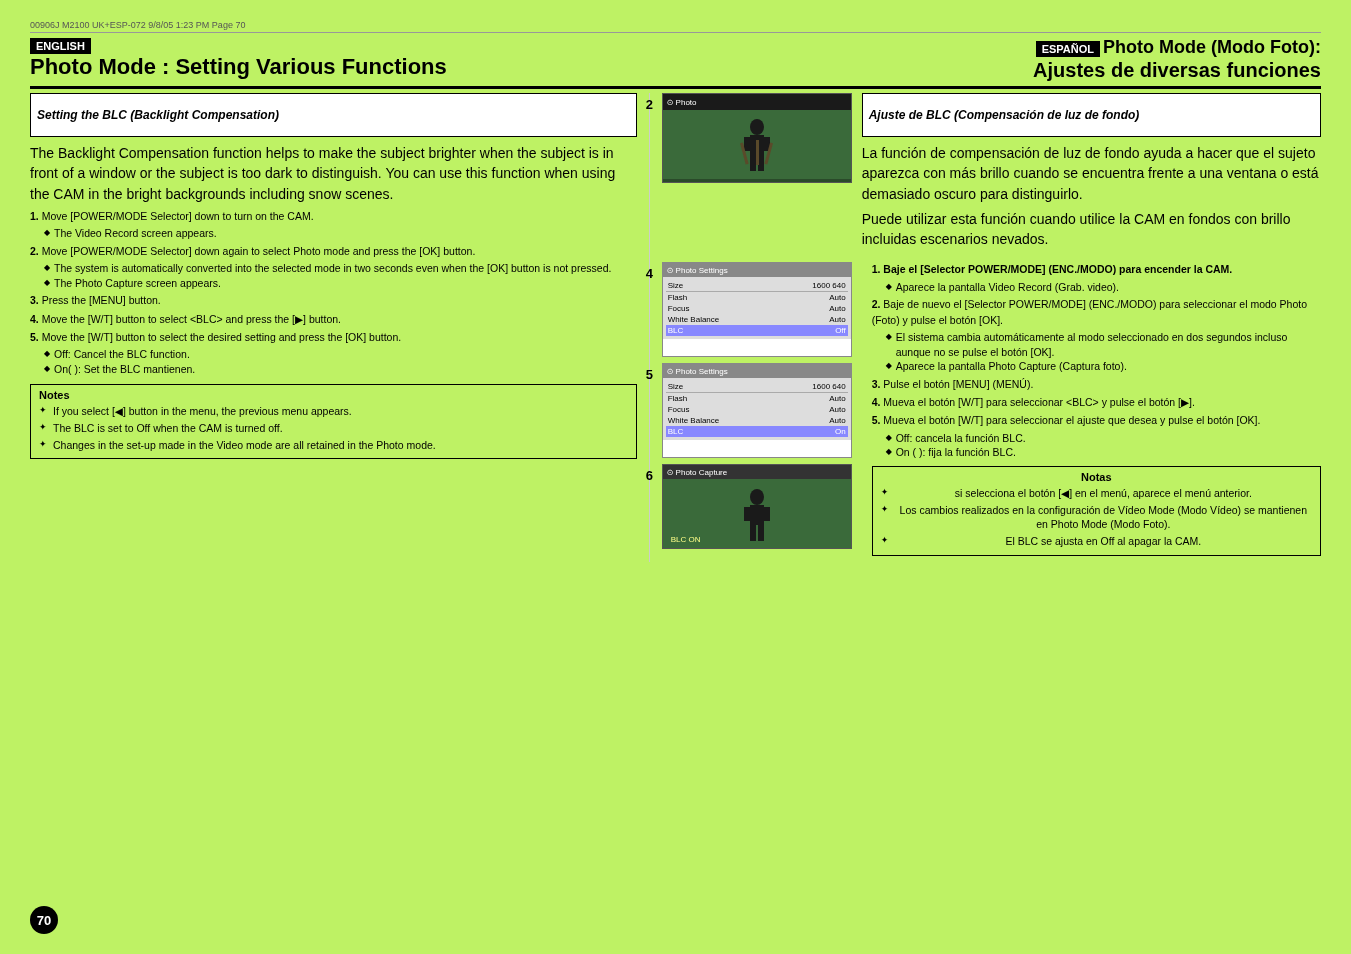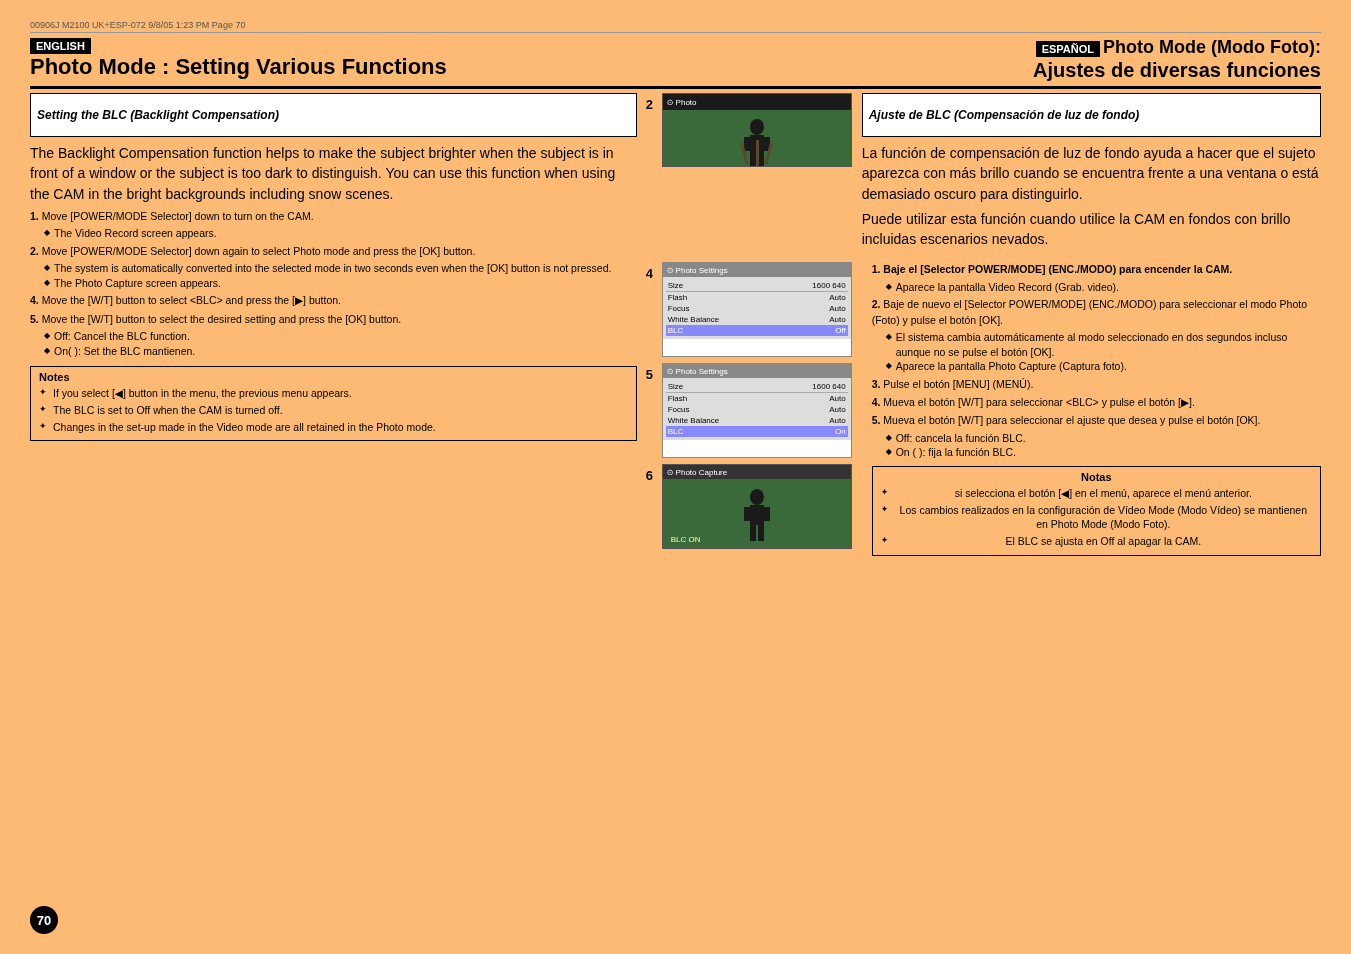--- a/index.html
+++ b/index.html
@@ -8,21 +8,21 @@
       height: 954px;
       background: #fff;
       font-family: Arial, Helvetica, sans-serif;
       font-size: 11px;
       overflow: hidden;
       position: relative;
     }
     .page-container {
       width: 1351px;
       height: 954px;
-      background: #fdba74;
+      background: #bef264;
       position: relative;
       padding: 20px 30px;
     }
     .english-badge {
       background: #000;
       color: #fff;
       font-weight: bold;
       font-size: 11px;
       padding: 2px 6px;
       margin-right: 8px;
@@ -227,20 +227,24 @@
         </li>
         <li style="margin-top:3px;">
           <span class="li-number">2.</span>
           <span> Move [POWER/MODE Selector] down again to select Photo mode and press the [OK] button.</span>
           <ul class="bullet-sub">
             <li>The system is automatically converted into the selected mode in two seconds even when the [OK] button is not pressed.</li>
             <li>The Photo Capture screen appears.</li>
           </ul>
         </li>
         <li style="margin-top:3px;">
+          <span class="li-number">3.</span>
+          <span> Press the [MENU] button.</span>
+        </li>
+        <li style="margin-top:3px;">
           <span class="li-number">4.</span>
           <span> Move the [W/T] button to select &lt;BLC&gt; and press the [▶] button.</span>
         </li>
         <li style="margin-top:3px;">
           <span class="li-number">5.</span>
           <span> Move the [W/T] button to select the desired setting and press the [OK] button.</span>
           <ul class="bullet-sub">
             <li>Off: Cancel the BLC function.</li>
             <li>On(  ): Set the BLC mantienen.</li>
           </ul>
@@ -256,21 +260,21 @@
         </ul>
       </div>
     </div>
 
     <div class="right-column">
 
       <div style="display:flex; gap:10px; margin-bottom:8px;">
 
         <div style="position:relative;">
           <span style="position:absolute;left:-16px;top:4px;font-weight:bold;font-size:13px;">2</span>
-          <div class="cam-screen" style="width:190px;height:74px;">
+          <div class="cam-screen" style="width:190px;height:90px;">
             <div class="cam-screen-top-bar">
               <span>⊙ Photo</span>
             </div>
             <div style="background:#3a6a3a;width:100%;height:69px;display:flex;align-items:center;justify-content:center;">
 
               <svg width="50" height="60" viewBox="0 0 50 60">
                 <ellipse cx="25" cy="12" rx="7" ry="8" fill="#1a1a1a"></ellipse>
                 <rect x="18" y="20" width="14" height="20" fill="#1a1a1a"></rect>
                 <rect x="12" y="22" width="8" height="14" fill="#1a1a1a"></rect>
                 <rect x="30" y="22" width="8" height="14" fill="#1a1a1a"></rect>

